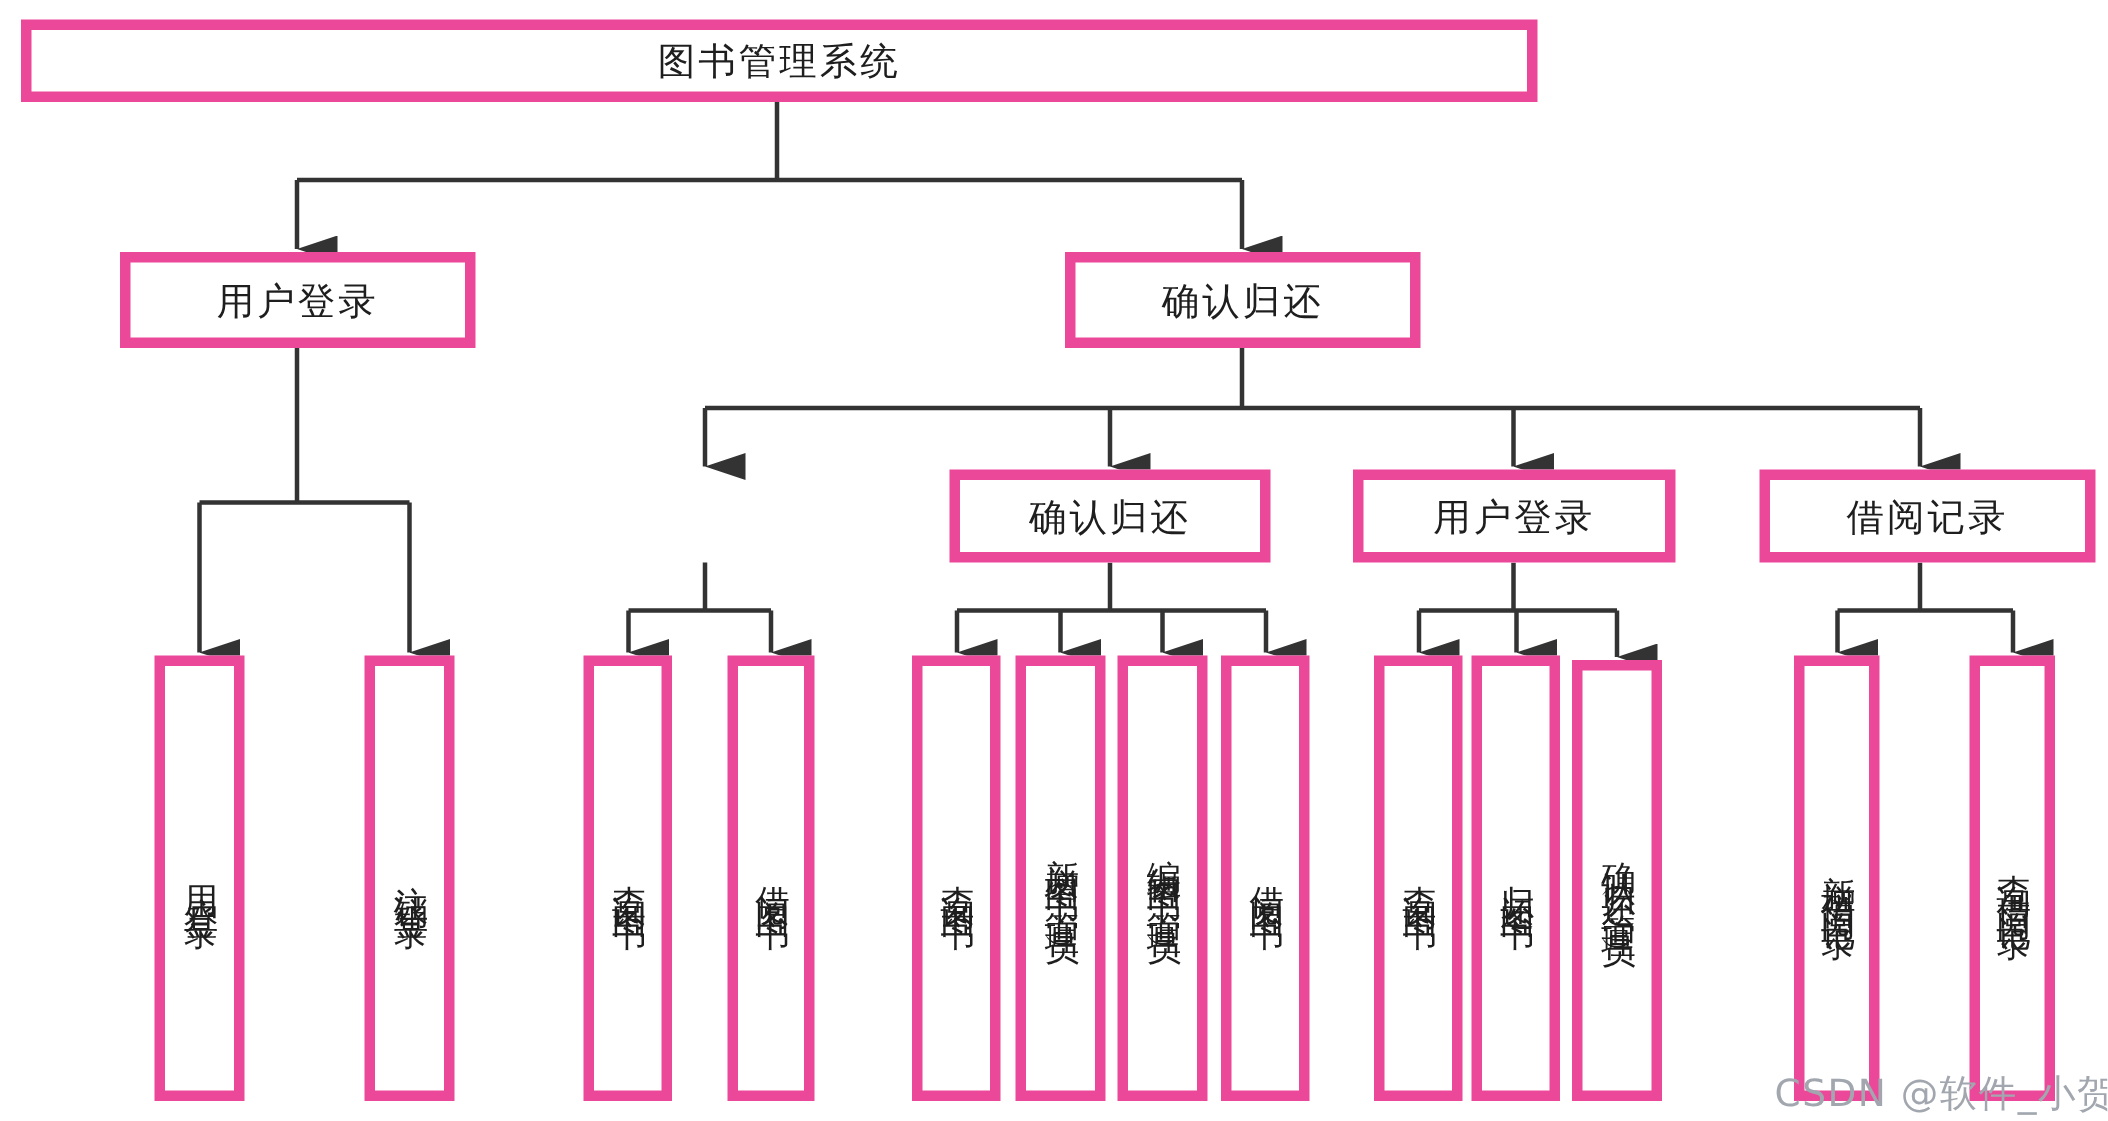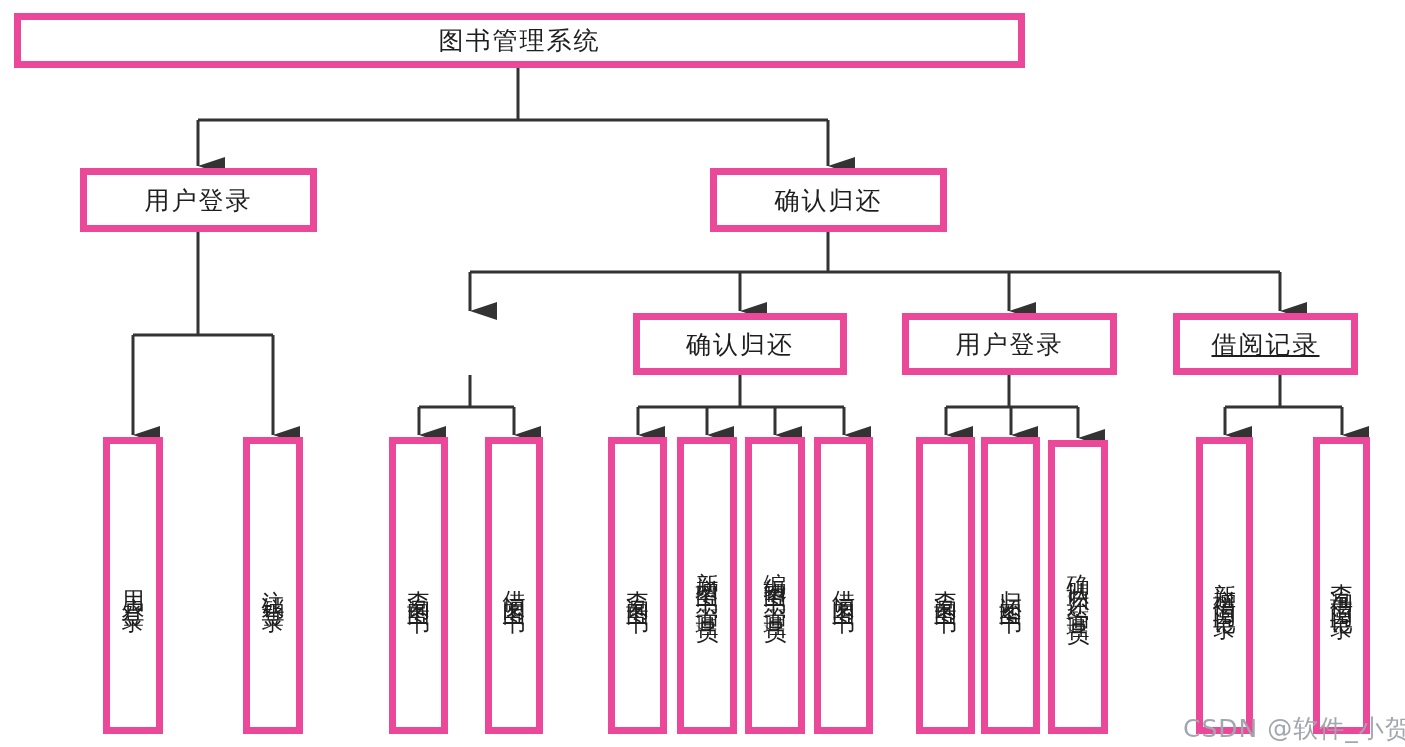--- a/index.html
+++ b/index.html
@@ -108,21 +108,21 @@
     </g>
   </svg>
 
   <div class="box" style="left:14px; top:13px; width:1011px; height:55px;">图书管理系统</div>
 
   <div class="box" style="left:80px; top:168px; width:237px; height:64px;">用户登录</div>
   <div class="box" style="left:710px; top:168px; width:237px; height:64px;">确认归还</div>
 
   <div class="box" style="left:633px; top:313px; width:214px; height:62px;">确认归还</div>
   <div class="box" style="left:902px; top:313px; width:215px; height:62px;">用户登录</div>
-  <div class="box" style="left:1173px; top:313px; width:185px; height:62px;text-decoration:underline;">借阅记录</div>
+  <div class="box" style="left:1173px; top:313px; width:224px; height:62px;">借阅记录</div>
 
   <div class="box v" style="left:103px; top:437px; width:60px; height:297px;">用户登录</div>
   <div class="box v" style="left:243px; top:437px; width:60px; height:297px;">注销登录</div>
 
   <div class="box v" style="left:389px; top:437px; width:59px; height:297px;">查询图书</div>
   <div class="box v" style="left:485px; top:437px; width:58px; height:297px;">借阅图书</div>
 
   <div class="box v" style="left:608px; top:437px; width:59px; height:297px;">查询图书</div>
   <div class="box v" style="left:677px; top:437px; width:60px; height:297px;">新增图书（管理员）</div>
   <div class="box v" style="left:745px; top:437px; width:60px; height:297px;">编辑图书（管理员）</div>

